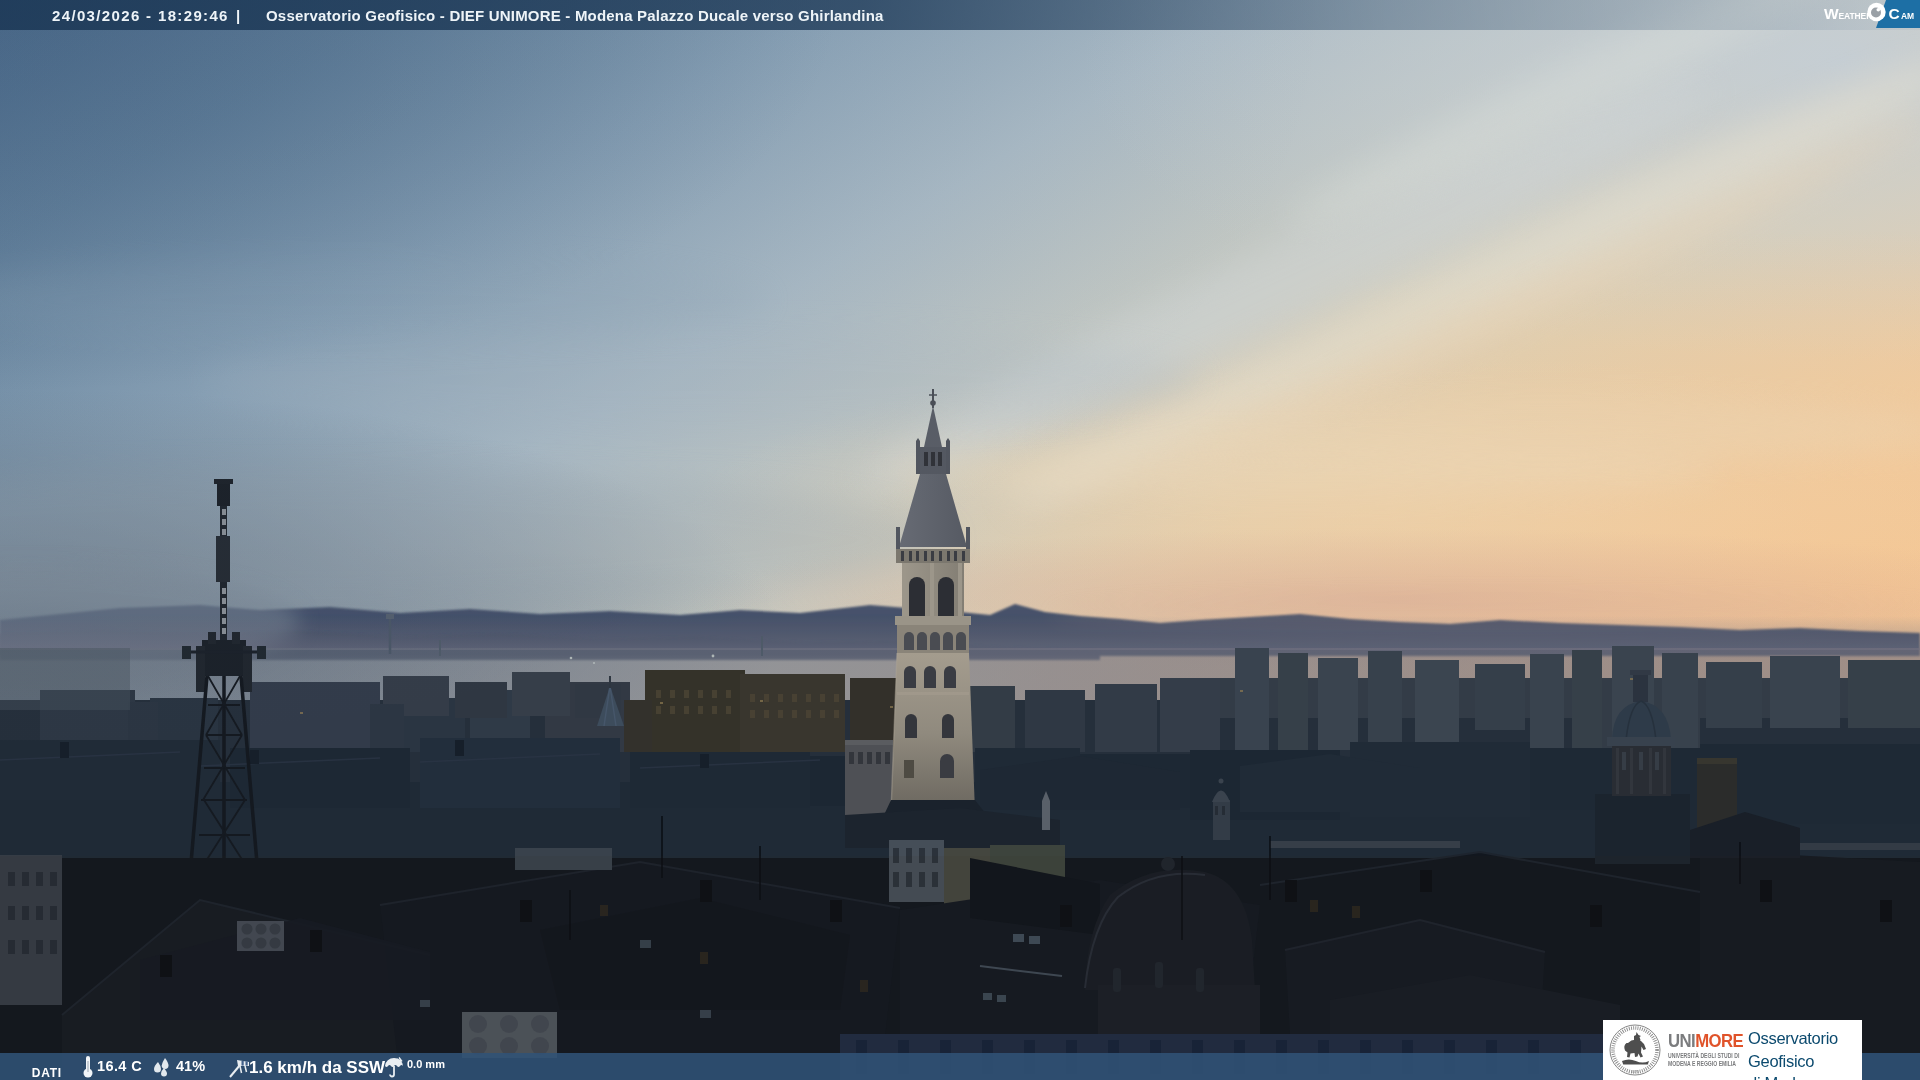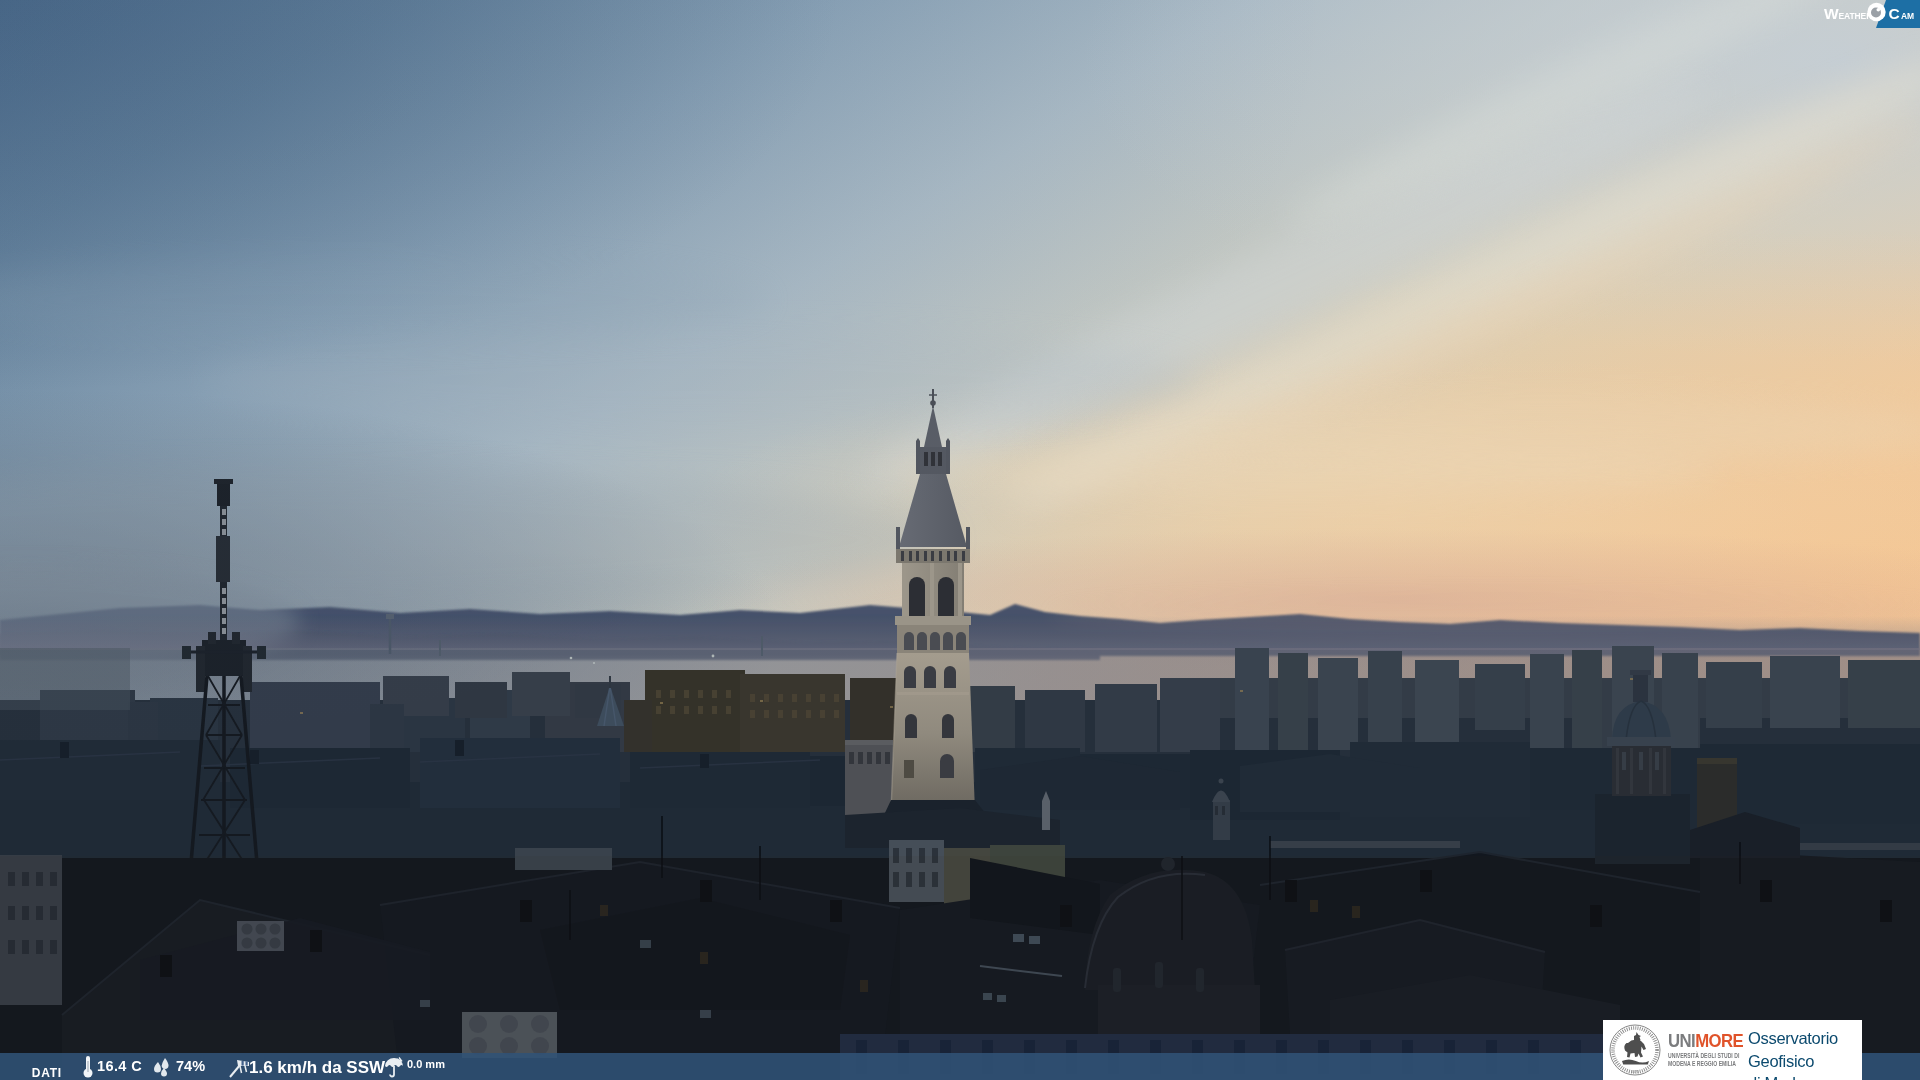--- a/index.html
+++ b/index.html
@@ -493,20 +493,25 @@
 <line x1="1270" y1="900" x2="1270" y2="836"></line>
 <line x1="760" y1="900" x2="760" y2="846"></line>
 <line x1="1740" y1="884" x2="1740" y2="842"></line>
 <line x1="570" y1="940" x2="570" y2="890"></line>
 </g>
 </g>
 <rect x="0" y="856" width="1920" height="224" fill="#3a261c" opacity=".07"></rect>
 <rect x="0" y="0" width="1920" height="1080" fill="url(#gtl)" opacity=".25"></rect>
 </svg>
 
+<div class="topbar">
+<span class="tb" style="left:52px;letter-spacing:1.35px">24/03/2026 - 18:29:46</span>
+<span class="tb" style="left:236px">|</span>
+<span class="tb" style="left:266px;letter-spacing:.2px">Osservatorio Geofisico - DIEF UNIMORE - Modena Palazzo Ducale verso Ghirlandina</span>
+</div>
 
 <div class="wcam">
 <svg width="110" height="30" viewBox="0 0 110 30">
 <polygon points="71,0 110,0 110,28 61,28" fill="#1d6fa5"></polygon>
 <text x="9" y="18.5" fill="#fff" font-family="Liberation Sans" font-weight="bold" font-size="15.5">W</text>
 <text x="23.5" y="18.5" fill="#fff" font-family="Liberation Sans" font-weight="bold" font-size="8.5" letter-spacing="-.1">EATHER</text>
 <circle cx="61.5" cy="12" r="9.2" fill="#fff"></circle>
 <circle cx="61" cy="12.5" r="5" fill="#9aa0a6"></circle>
 <circle cx="63.3" cy="9.8" r="1.8" fill="#fff"></circle>
 <text x="73.5" y="18.5" fill="#fff" font-family="Liberation Sans" font-weight="bold" font-size="15.5">C</text>
@@ -520,21 +525,21 @@
 <rect x="5" y="1" width="4" height="15" rx="2" fill="#f2f5f8"></rect>
 <circle cx="7" cy="18" r="4.5" fill="#f2f5f8"></circle>
 <rect x="6" y="6" width="2" height="11" fill="#c6cdd4"></rect>
 </svg>
 <div class="sv" style="left:97px;top:5px;font-size:14.5px;letter-spacing:.4px">16.4 C</div>
 <svg class="sv" style="left:152px;top:4px" width="21" height="21" viewBox="0 0 21 21">
 <path d="M6,5 Q9,9 9,12 a3.5,3.5 0 1 1 -7,0 Q2,9 6,5 Z" fill="#e2e8ed"></path>
 <path d="M13,1 Q16.5,5.5 16.5,8.5 a3.4,3.4 0 1 1 -6.8,0 Q10,5.5 13,1 Z" fill="#e2e8ed"></path>
 <path d="M12,11 Q15,14.5 15,16.5 a3,3 0 1 1 -6,0 Q9,14 12,11 Z" fill="#e2e8ed"></path>
 </svg>
-<div class="sv" style="left:176px;top:5px;font-size:14.5px">74%</div>
+<div class="sv" style="left:176px;top:5px;font-size:14.5px">41%</div>
 <svg class="sv" style="left:227px;top:3px" width="23" height="22" viewBox="0 0 23 22">
 <path d="M3,21 L13,9" stroke="#e8edf1" stroke-width="2" fill="none"></path>
 <polygon points="10,4 22,6 22,10 11,10" fill="#e8edf1"></polygon>
 <rect x="14.5" y="5" width="2.2" height="4.6" fill="#41608a"></rect>
 <rect x="18.5" y="5.4" width="2.2" height="4.2" fill="#41608a"></rect>
 <path d="M13,10 l1.5,7 M18,10 l1.5,6" stroke="#e8edf1" stroke-width="1.5"></path>
 </svg>
 <div class="sv" style="left:249px;top:5px;font-size:17px">1.6 km/h da SSW</div>
 <svg class="sv" style="left:384px;top:3px" width="20" height="22" viewBox="0 0 20 22">
 <path d="M10,2 a9,8.5 0 0 1 9,8 q-1.5,-1.8 -3,0 q-1.5,1.8 -3,0 q-1.5,-1.8 -3,0 q-1.5,1.8 -3,0 q-1.5,-1.8 -3,0 q-1.5,1.8 -3,0 a9,8.5 0 0 1 9,-8 Z" fill="#e8edf1"></path>

